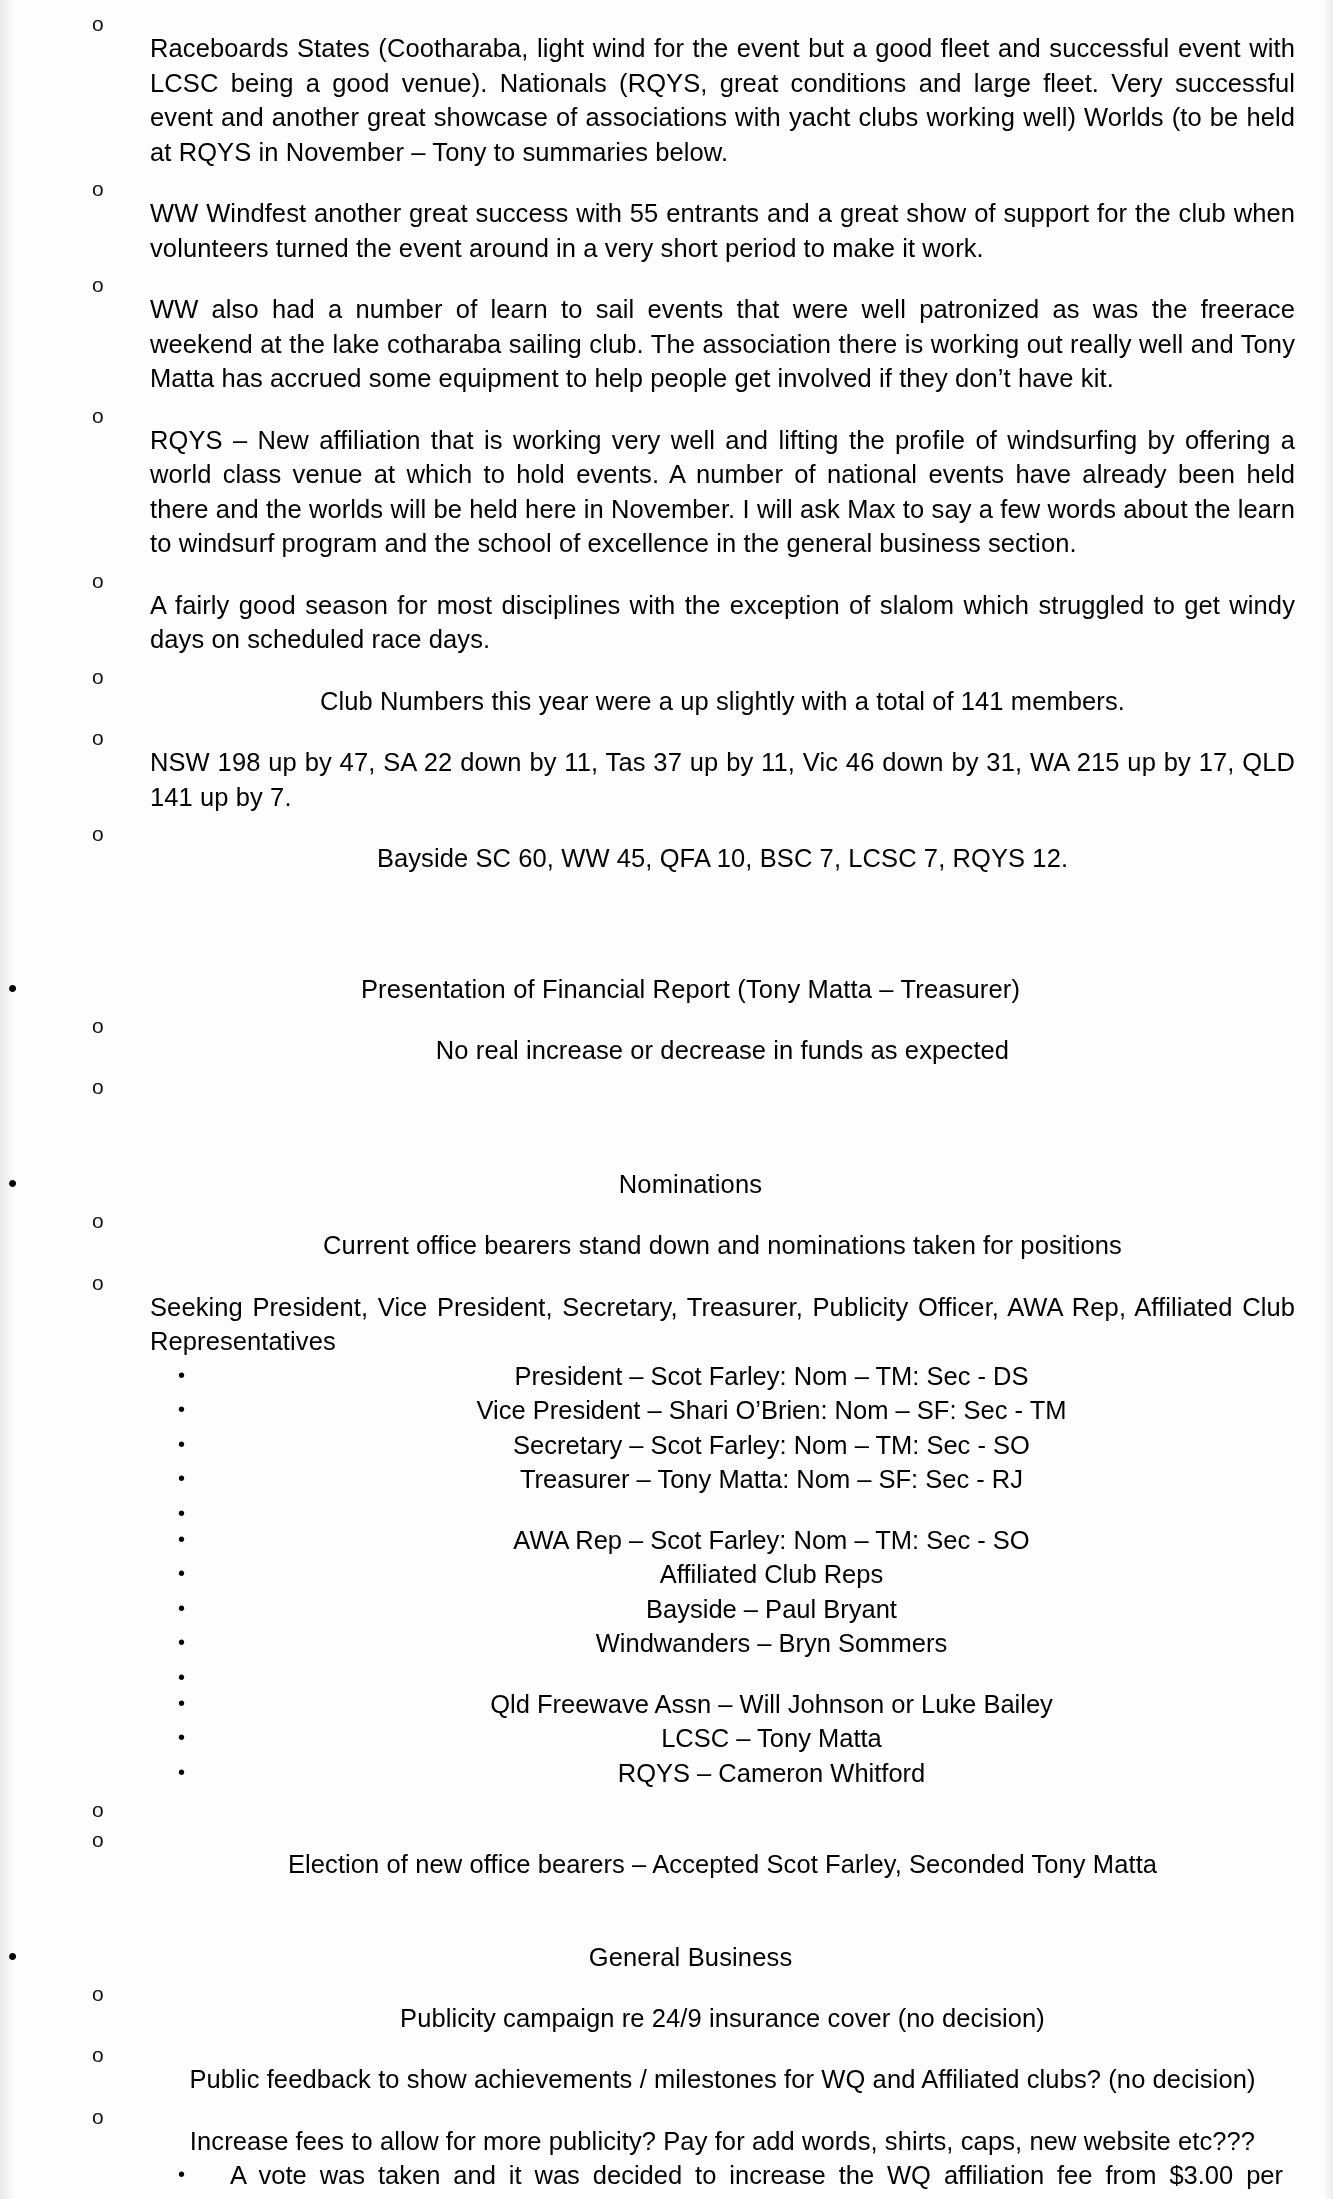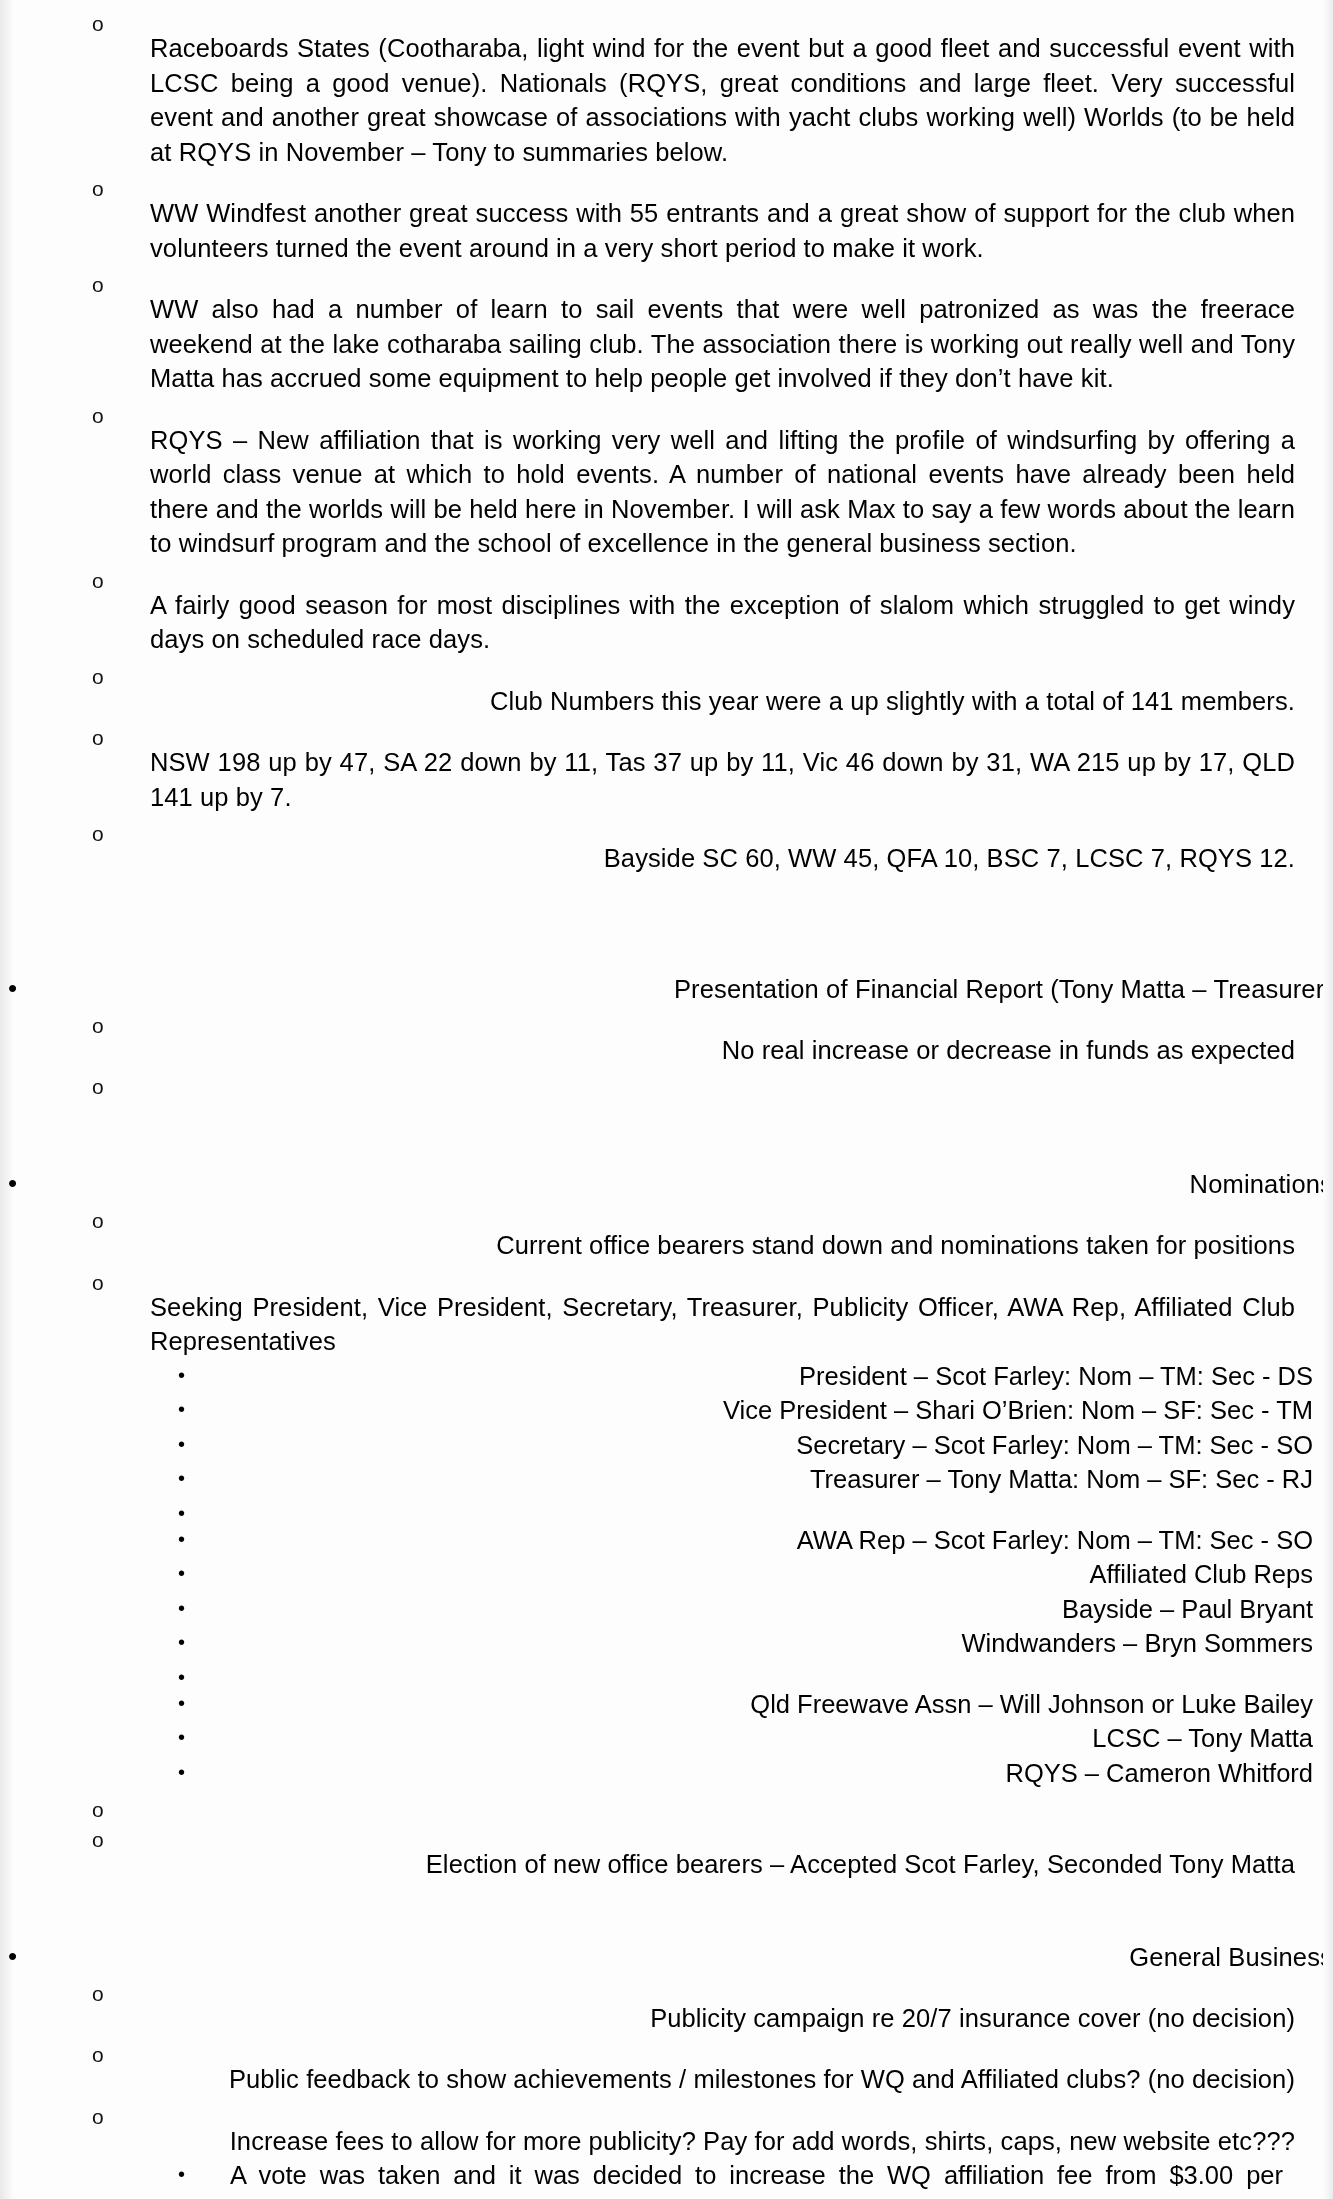--- a/index.html
+++ b/index.html
@@ -52,21 +52,21 @@
     flex: 0 0 auto;
     text-align: left;
     line-height: 1.0;
     user-select: none;
   }
   .txt {
     flex: 1 1 auto;
     text-align: justify;
     text-justify: inter-word;
   }
-  .txt.nojust { text-align: right; }
+  .txt.nojust { text-align: center; }
 
   
   .lvl2 {
     margin: 0 0 0 0;
     padding-left: 0;
   }
   .lvl2 .row { margin-bottom: 0px; }
   .lvl2 .bullet {
     width: 58px;
     margin-left: 92px;
@@ -285,21 +285,21 @@
     <div class="lvl1">
       <div class="row">
         <div class="bullet">•</div>
         <div class="txt nojust">General Business</div>
       </div>
     </div>
 
     <div class="lvl2">
       <div class="row">
         <div class="bullet">o</div>
-        <div class="txt nojust">Publicity campaign re 20/7 insurance cover (no decision)</div>
+        <div class="txt nojust">Publicity campaign re 24/9 insurance cover (no decision)</div>
       </div>
       <div class="row">
         <div class="bullet">o</div>
         <div class="txt nojust">Public feedback to show achievements / milestones for WQ and Affiliated clubs? (no decision)</div>
       </div>
       <div class="row">
         <div class="bullet">o</div>
         <div class="txt nojust">Increase fees to allow for more publicity?  Pay for add words, shirts, caps, new website etc???</div>
       </div>
     </div>

